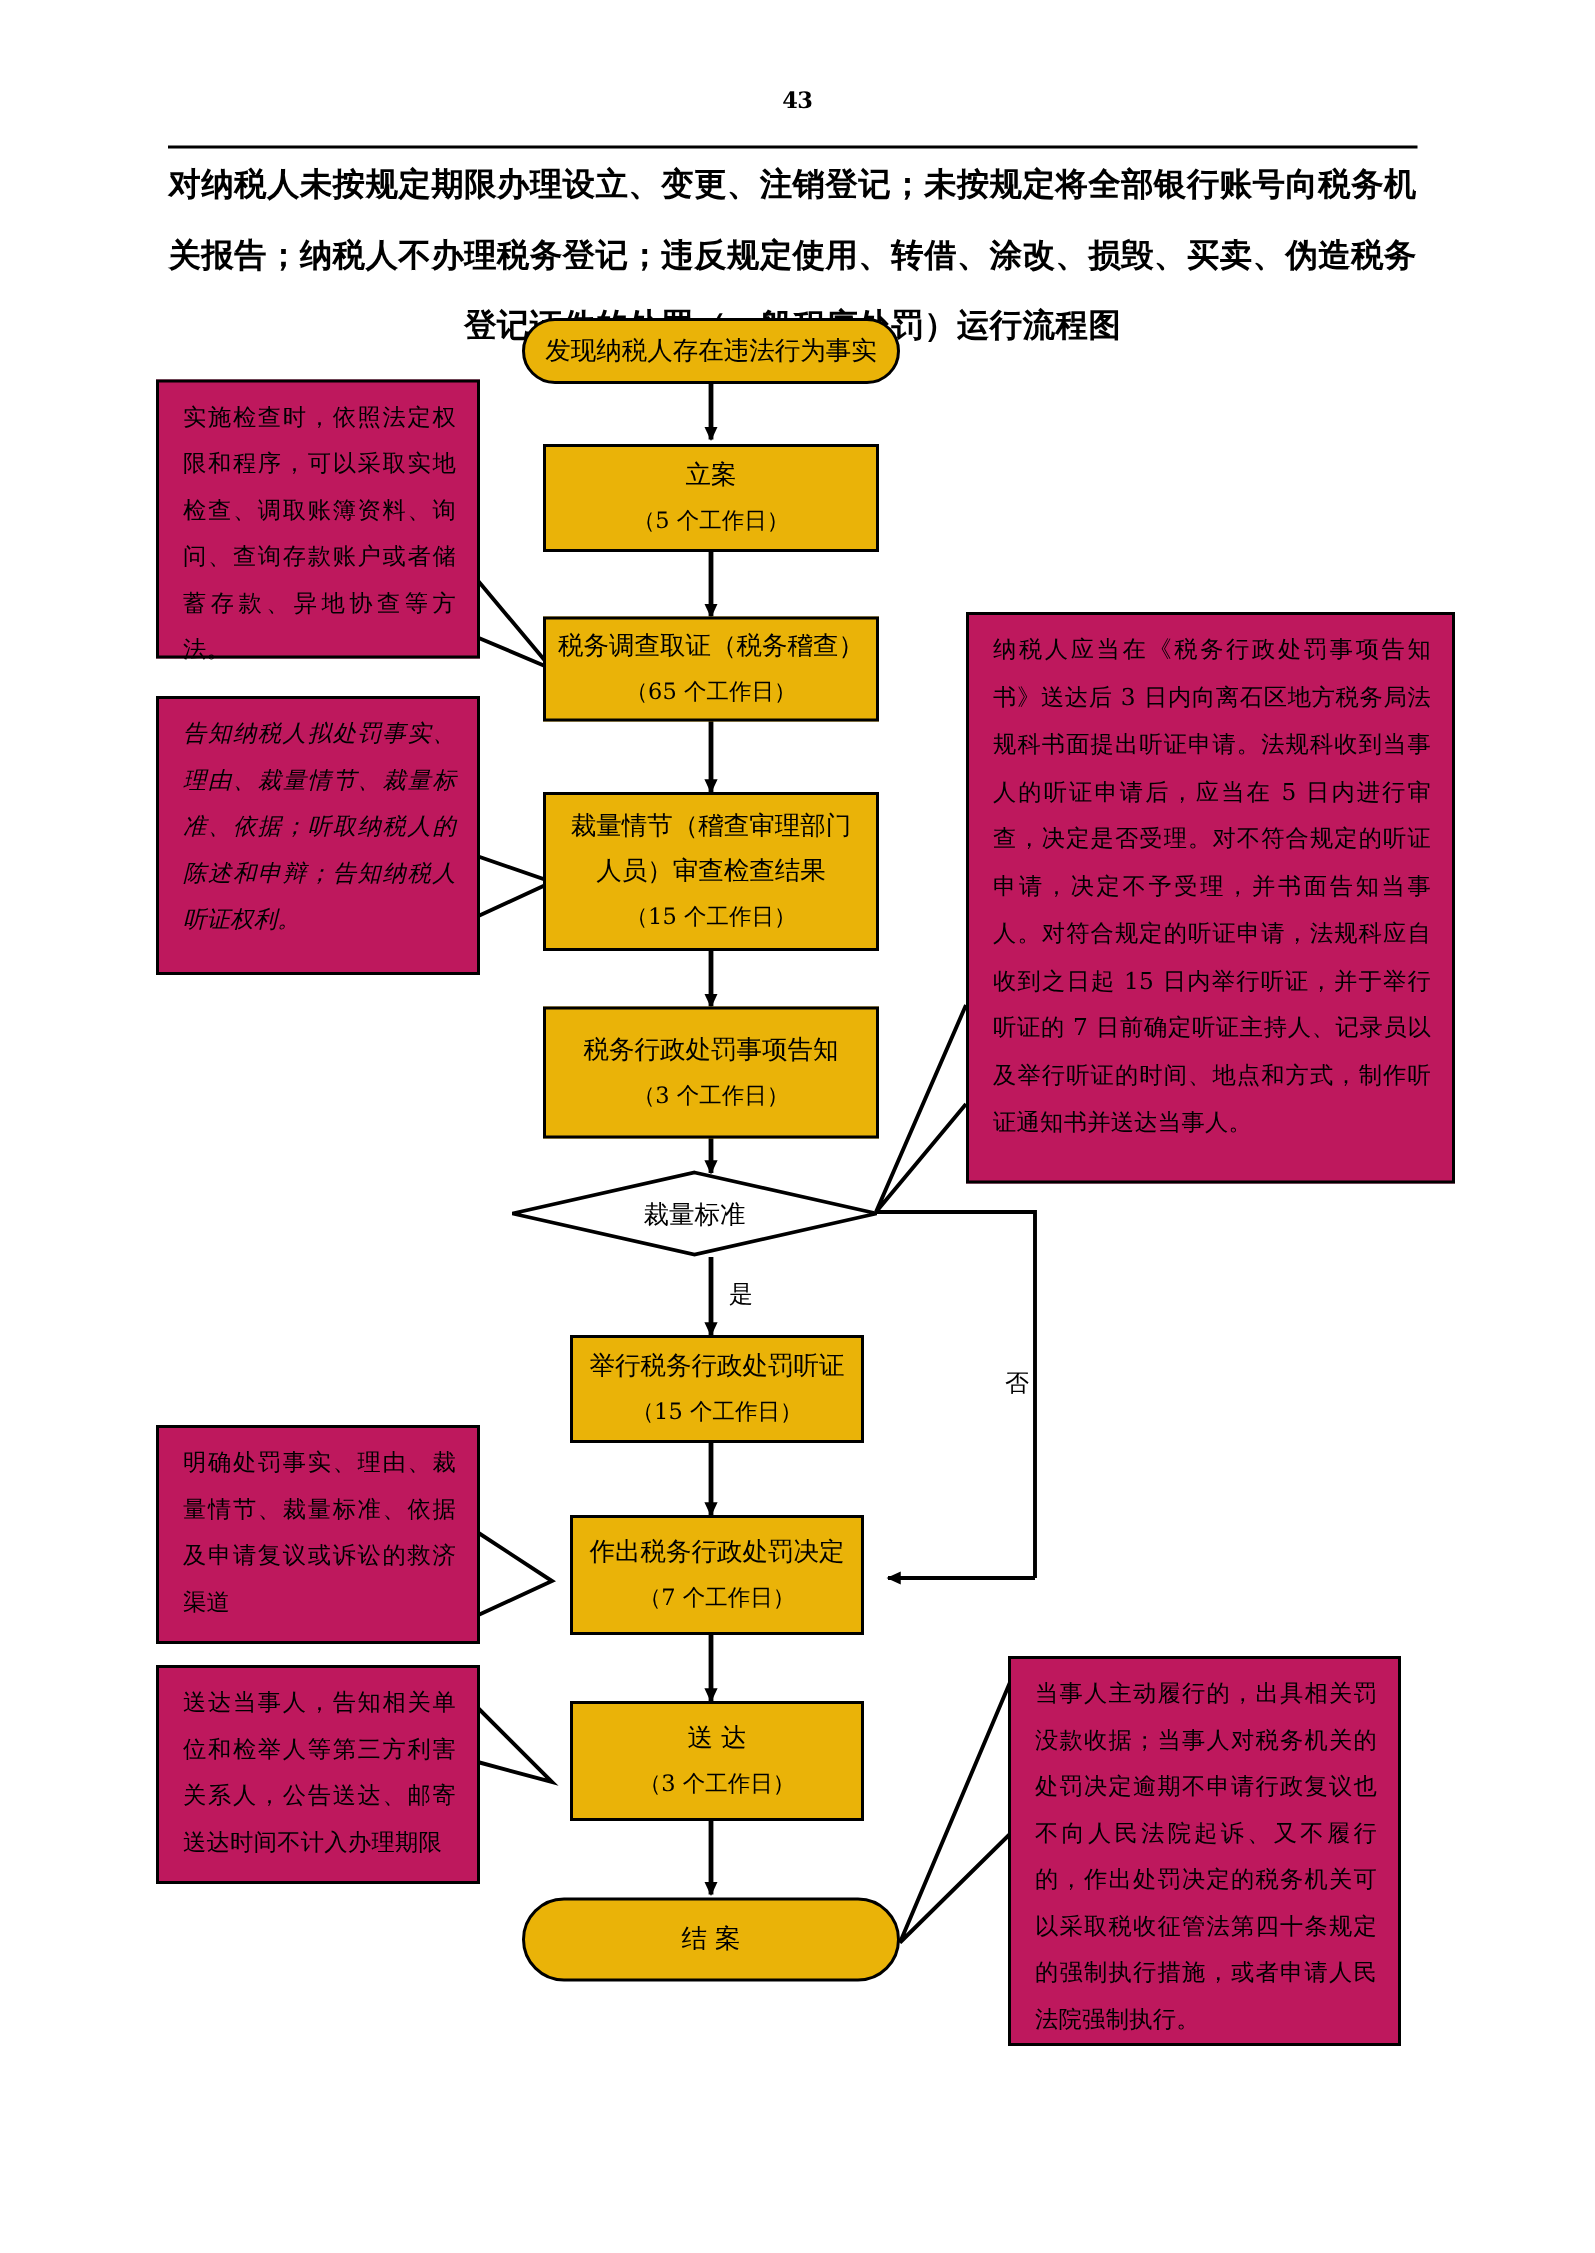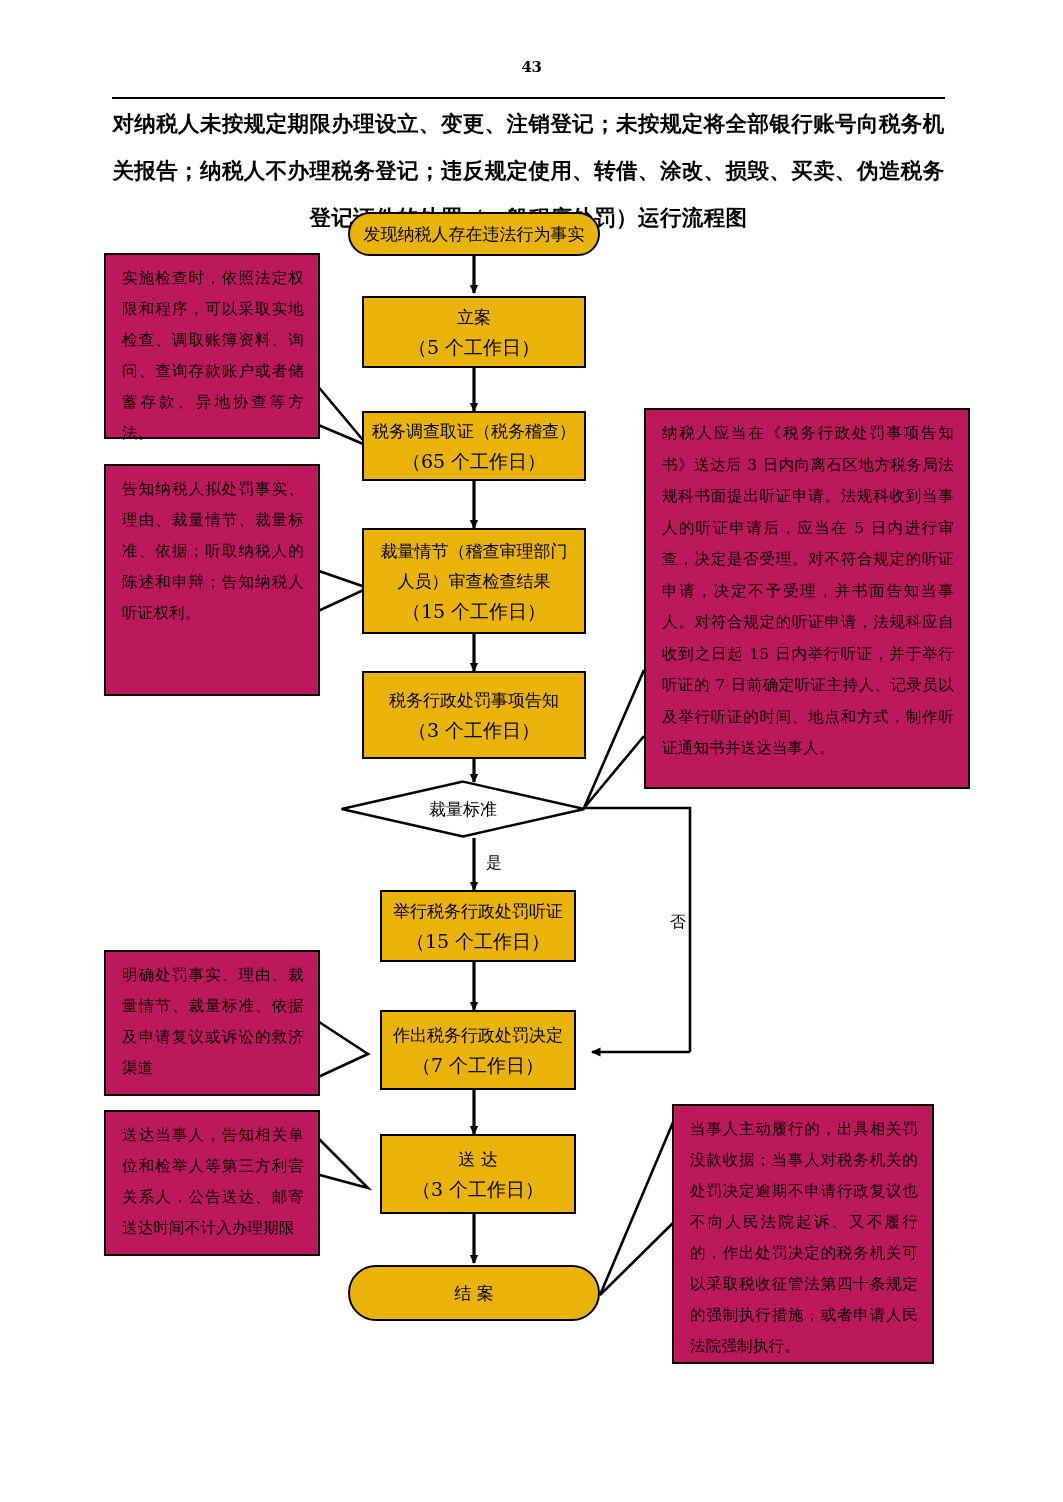--- a/index.html
+++ b/index.html
@@ -76,21 +76,21 @@
     justify-content: center;
     font-family: "DejaVu Serif", "Liberation Serif", serif;
     font-size: 17px;
     line-height: 30px;
     text-align: center;
     white-space: nowrap;
   }
   .node.term {
     border-radius: 40px;
   }
-  .node .l2 { font-size: 19px; }
+  .node .l2 { font-size: 15px; }
 
   
   .diamond-wrap {
     position: absolute;
   }
   .diamond-label {
     position: absolute;
     left: 0;
     top: 0;
     width: 100%;
@@ -231,21 +231,21 @@
   </div>
 
   <div class="node term" style="left:348px; top:1265px; width:252px; height:56px;">
     <span>结  案</span>
   </div>
 
   <div class="note" style="left:104px; top:253px; width:216px; height:186px;">
     <span>实施检查时，依照法定权限和程序，可以采取实地检查、调取账簿资料、询问、查询存款账户或者储蓄存款、异地协查等方法。</span>
   </div>
 
-  <div class="note" style="left:104px; top:464px; width:216px; height:232px;">
+  <div class="note" style="left:104px; top:464px; width:216px; height:186px;font-style:italic;">
     <span>告知纳税人拟处罚事实、理由、裁量情节、裁量标准、依据；听取纳税人的陈述和申辩；告知纳税人听证权利。</span>
   </div>
 
   <div class="note wide" style="left:644px; top:408px; width:326px; height:381px;">
     <span>纳税人应当在《税务行政处罚事项告知书》送达后 3 日内向离石区地方税务局法规科书面提出听证申请。法规科收到当事人的听证申请后，应当在 5 日内进行审查，决定是否受理。对不符合规定的听证申请，决定不予受理，并书面告知当事人。对符合规定的听证申请，法规科应自收到之日起 15 日内举行听证，并于举行听证的 7 日前确定听证主持人、记录员以及举行听证的时间、地点和方式，制作听证通知书并送达当事人。</span>
   </div>
 
   <div class="note" style="left:104px; top:950px; width:216px; height:146px;">
     <span>明确处罚事实、理由、裁量情节、裁量标准、依据及申请复议或诉讼的救济渠道</span>
   </div>

